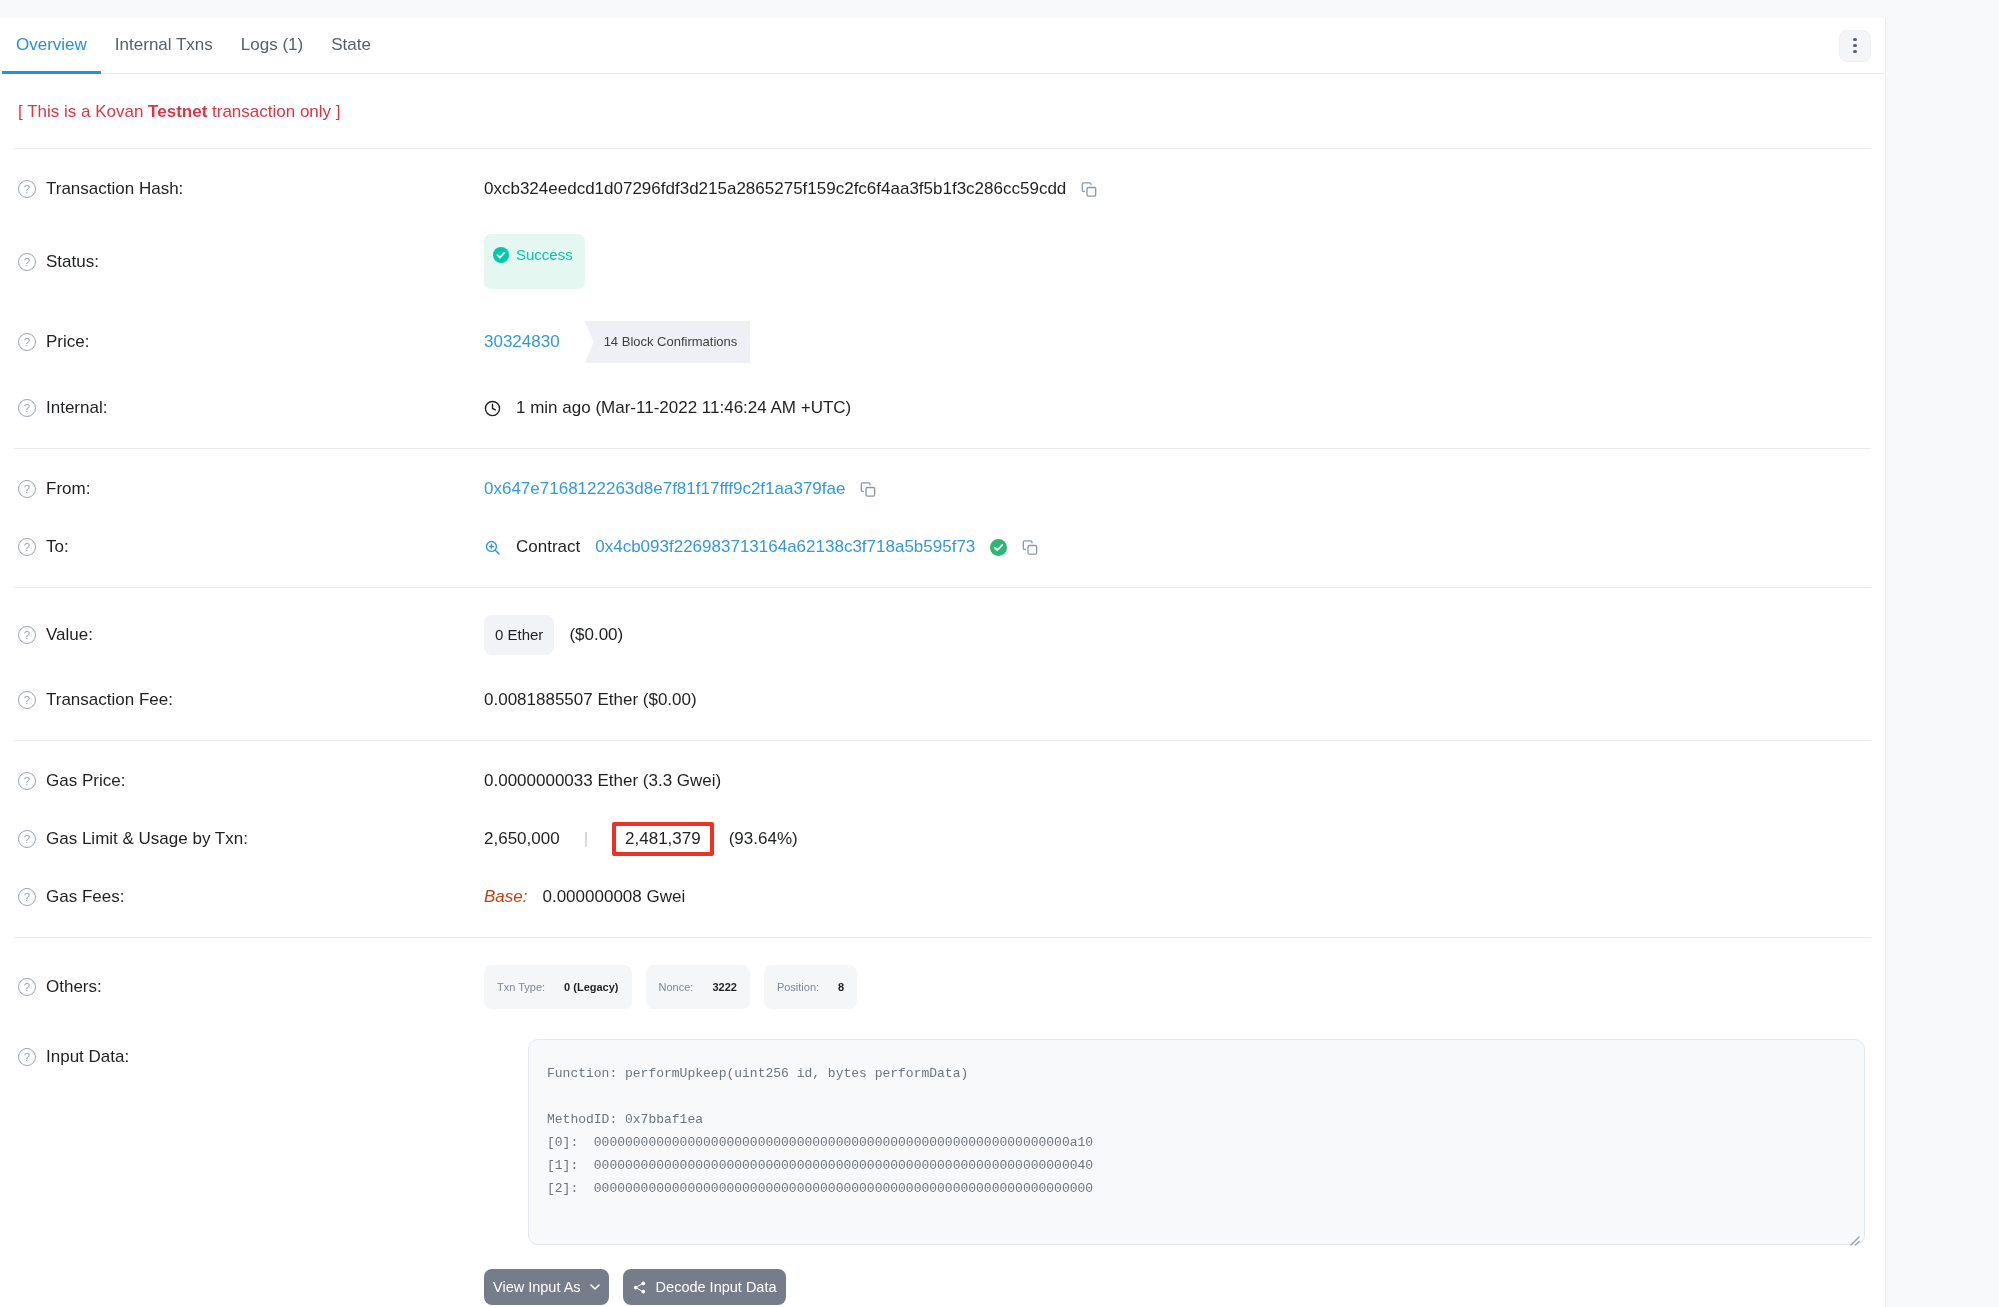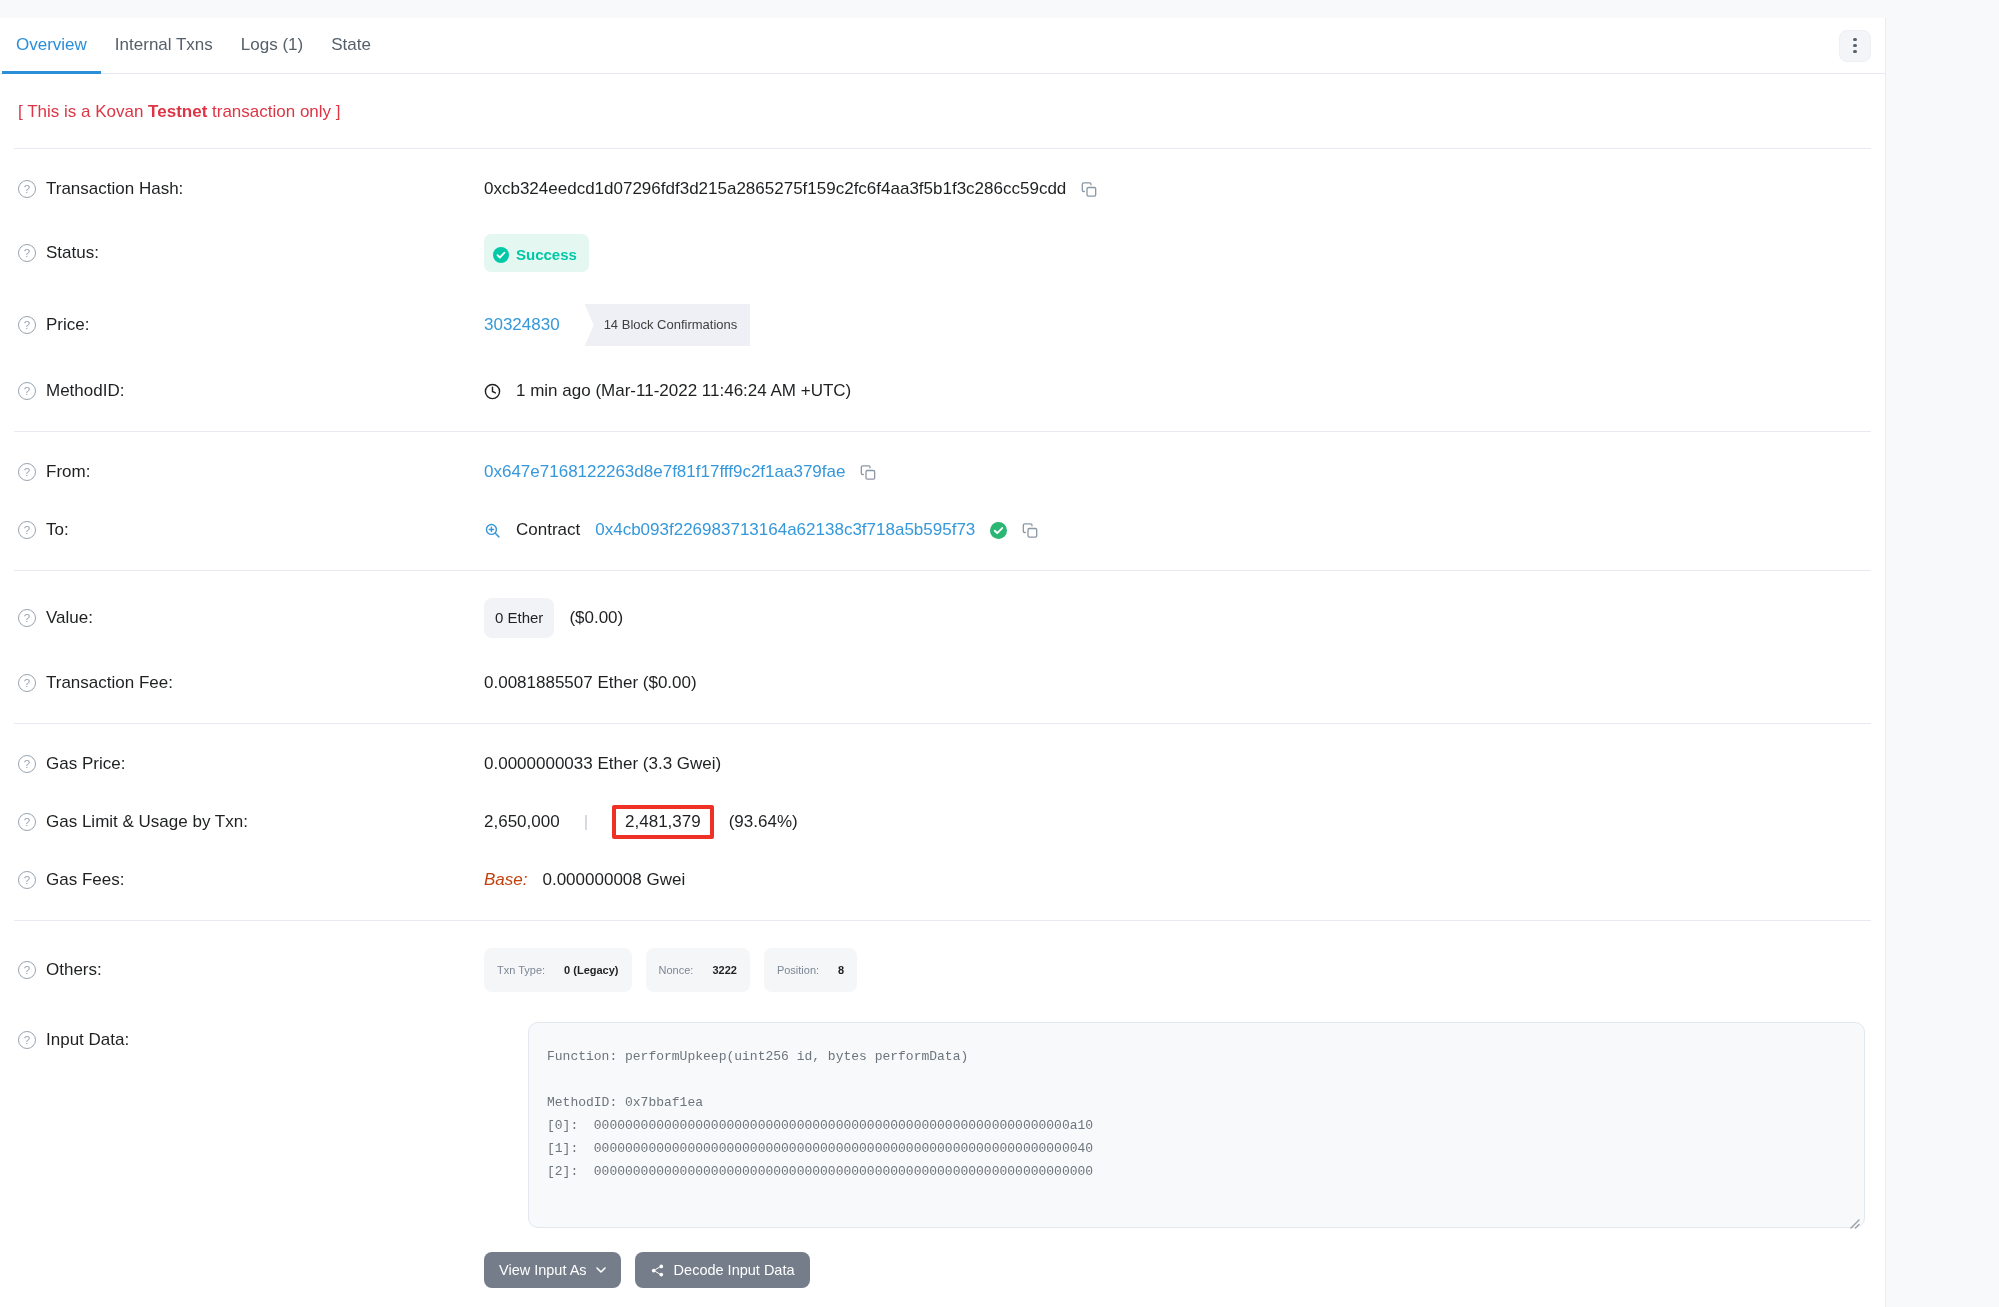--- a/index.html
+++ b/index.html
@@ -30,42 +30,42 @@
   
   section { padding:11px 0; }
   .row { display:flex; align-items:center; padding:16px 20px 16px 18px; line-height:26px; }
   .row.top { align-items:flex-start; }
   .lbl { width:466px; flex:0 0 466px; display:flex; align-items:center; gap:10px; color:#1e2022; }
   .qicon { width:18px; height:18px; flex:0 0 18px; border:1.5px solid #98a4af; border-radius:50%; color:#98a4af; font-size:11.5px; display:inline-flex; align-items:center; justify-content:center; cursor:pointer; }
   .val { flex:1; display:flex; align-items:center; gap:15px; flex-wrap:wrap; }
   a.link { color:#3498db; text-decoration:none; cursor:pointer; }
   .icon-btn { display:inline-flex; align-items:center; cursor:pointer; }
 
-  .badge-success { display:inline-flex; align-items:center; gap:7px; background:#e4f8f1; color:#00c9a7; font-size:15px; padding:8px 12px 4px 9px; border-radius:7px;font-weight:bold; }
+  .badge-success { display:inline-flex; align-items:center; gap:7px; background:#e4f8f1; color:#00c9a7; font-size:15px; padding:8px 12px 21px 9px; border-radius:7px; }
   .badge-confirm { display:inline-flex; align-items:center; margin-left:10px; background:#eef0f5; color:#404040; font-size:13px; padding:8px 13px 8px 19px; clip-path:polygon(0 0,100% 0,100% 100%,0 100%,9px 50%); }
   .badge-soft { display:inline-block; background:#f2f3f6; color:#1e2022; font-size:15px; padding:7px 11px; border-radius:8px; }
   .badge-kv { display:inline-flex; gap:19px; background:#f5f6f8; border-radius:8px; padding:9px 13px; font-size:11px; }
   .badge-kv .k { color:#7d8796; }
   .badge-kv .v { color:#1e2022; font-weight:700; }
   .muted { color:#c2410c;font-style:italic; }
   .sep { color:#c5ccd4; margin:0 9px; }
   .redbox { display:inline-block; border:4px solid #ee3124; border-radius:2px; padding:0 9px; margin:-8px 0; }
 
   
   .input-wrap { flex:1; position:relative;padding-left:44px; }
   textarea.inputdata {
     width:100%; height:206px; resize:none; outline:none;
     background:#f8f9fa; border:1px solid #e3e7ee; border-radius:10px;
     padding:22px 18px; color:#6c757d;
     font-family:"Liberation Mono","DejaVu Sans Mono",monospace;
     font-size:13px; line-height:23px; white-space:pre; overflow:hidden;
   }
   .grip { position:absolute; right:5px; bottom:7px; pointer-events:none; }
   .btnrow { display:flex; gap:14px; margin-top:16px; }
-  .btn { display:inline-flex; align-items:center; gap:9px; background:#747d89; color:#fff; font-size:14.5px; border:none; border-radius:8px; padding:10px 15px; cursor:pointer; font-family:inherit; }
+  .btn { display:inline-flex; align-items:center; gap:9px; background:#747d89; color:#fff; font-size:14.5px; border:none; border-radius:8px; padding:10px 9px; cursor:pointer; font-family:inherit; }
 </style>
 </head>
 <body>
 
 <div class="card">
 
   <div class="tabbar">
     <div class="tab active">Overview</div>
     <div class="tab">Internal Txns</div>
     <div class="tab">Logs (1)</div>
@@ -123,21 +123,21 @@
       </div>
       <div class="val">
         <a class="link">30324830</a>
         <span class="badge-confirm">14 Block Confirmations</span>
       </div>
     </div>
 
     <div class="row">
       <div class="lbl">
         <span class="qicon">?</span>
-        <span>MethodID:</span>
+        <span>Internal:</span>
       </div>
       <div class="val">
         <svg width="17" height="17" viewBox="0 0 24 24" fill="none" stroke="#1e2022" stroke-width="2" stroke-linecap="round">
             <circle cx="12" cy="12" r="10"></circle>
             <path d="M12 6v6l4 2"></path>
           </svg>
         <span>1 min ago (Mar-11-2022 11:46:24 AM +UTC)</span>
       </div>
     </div>
   </section>

